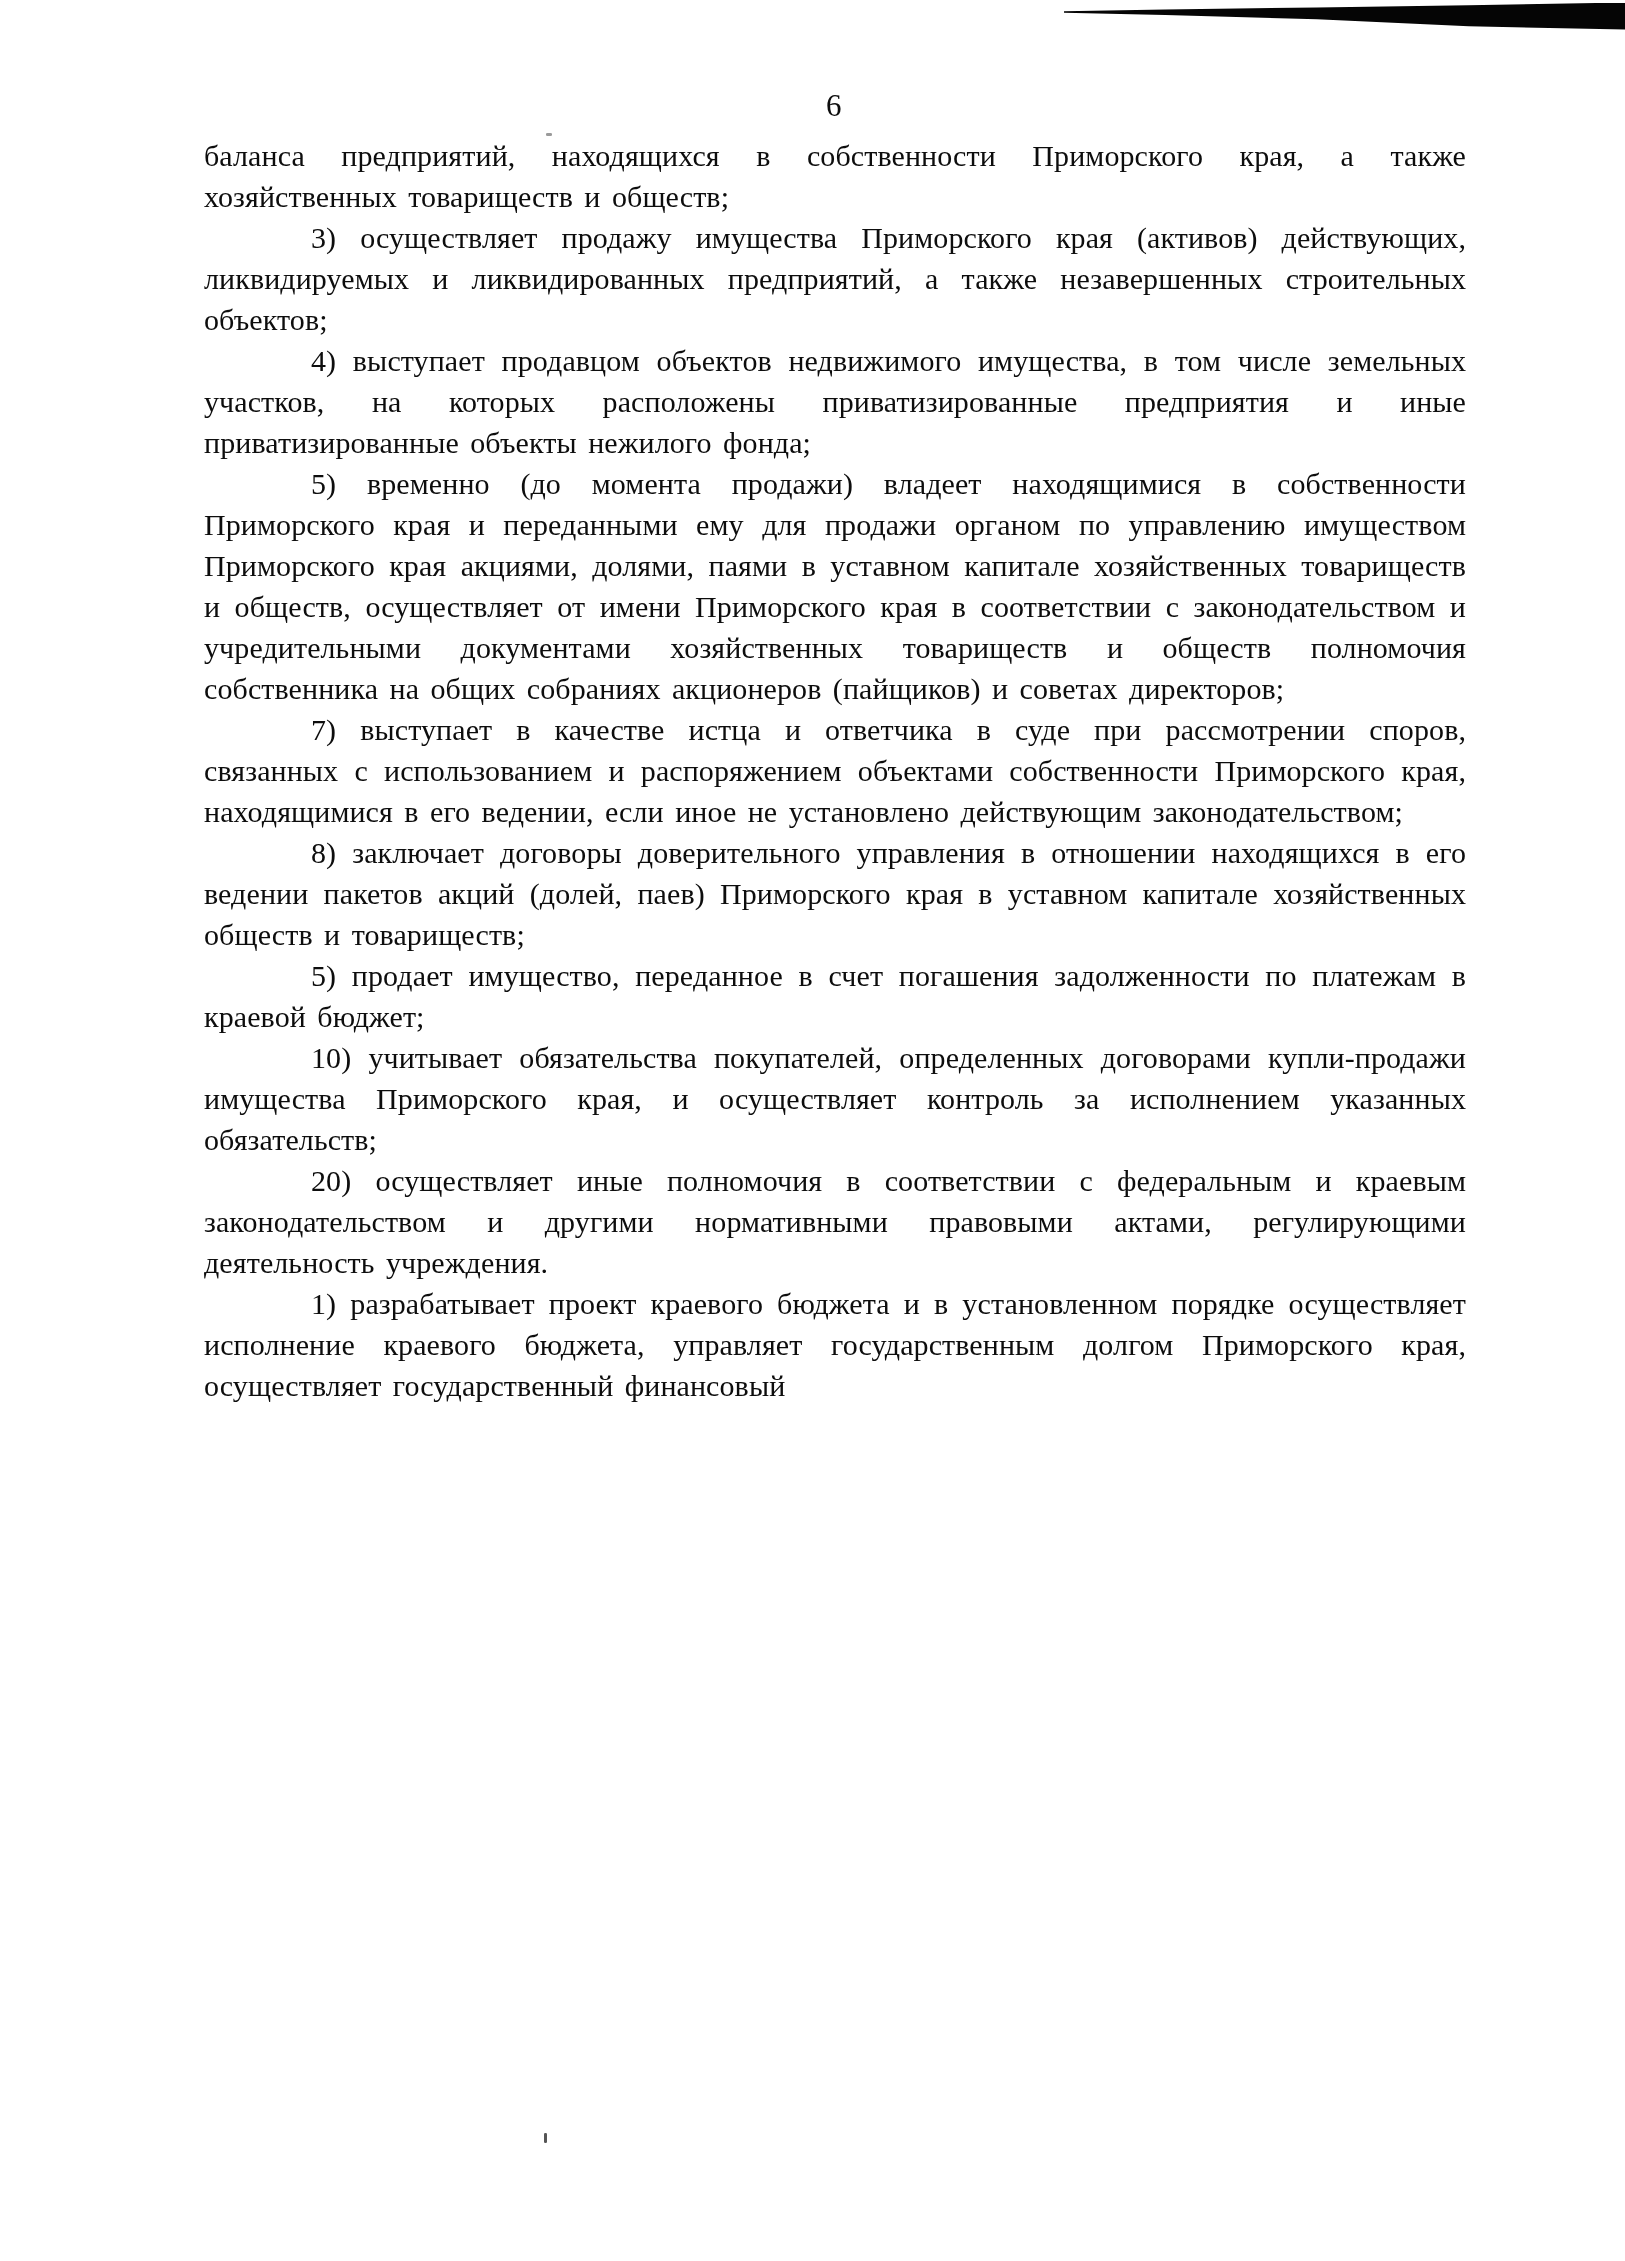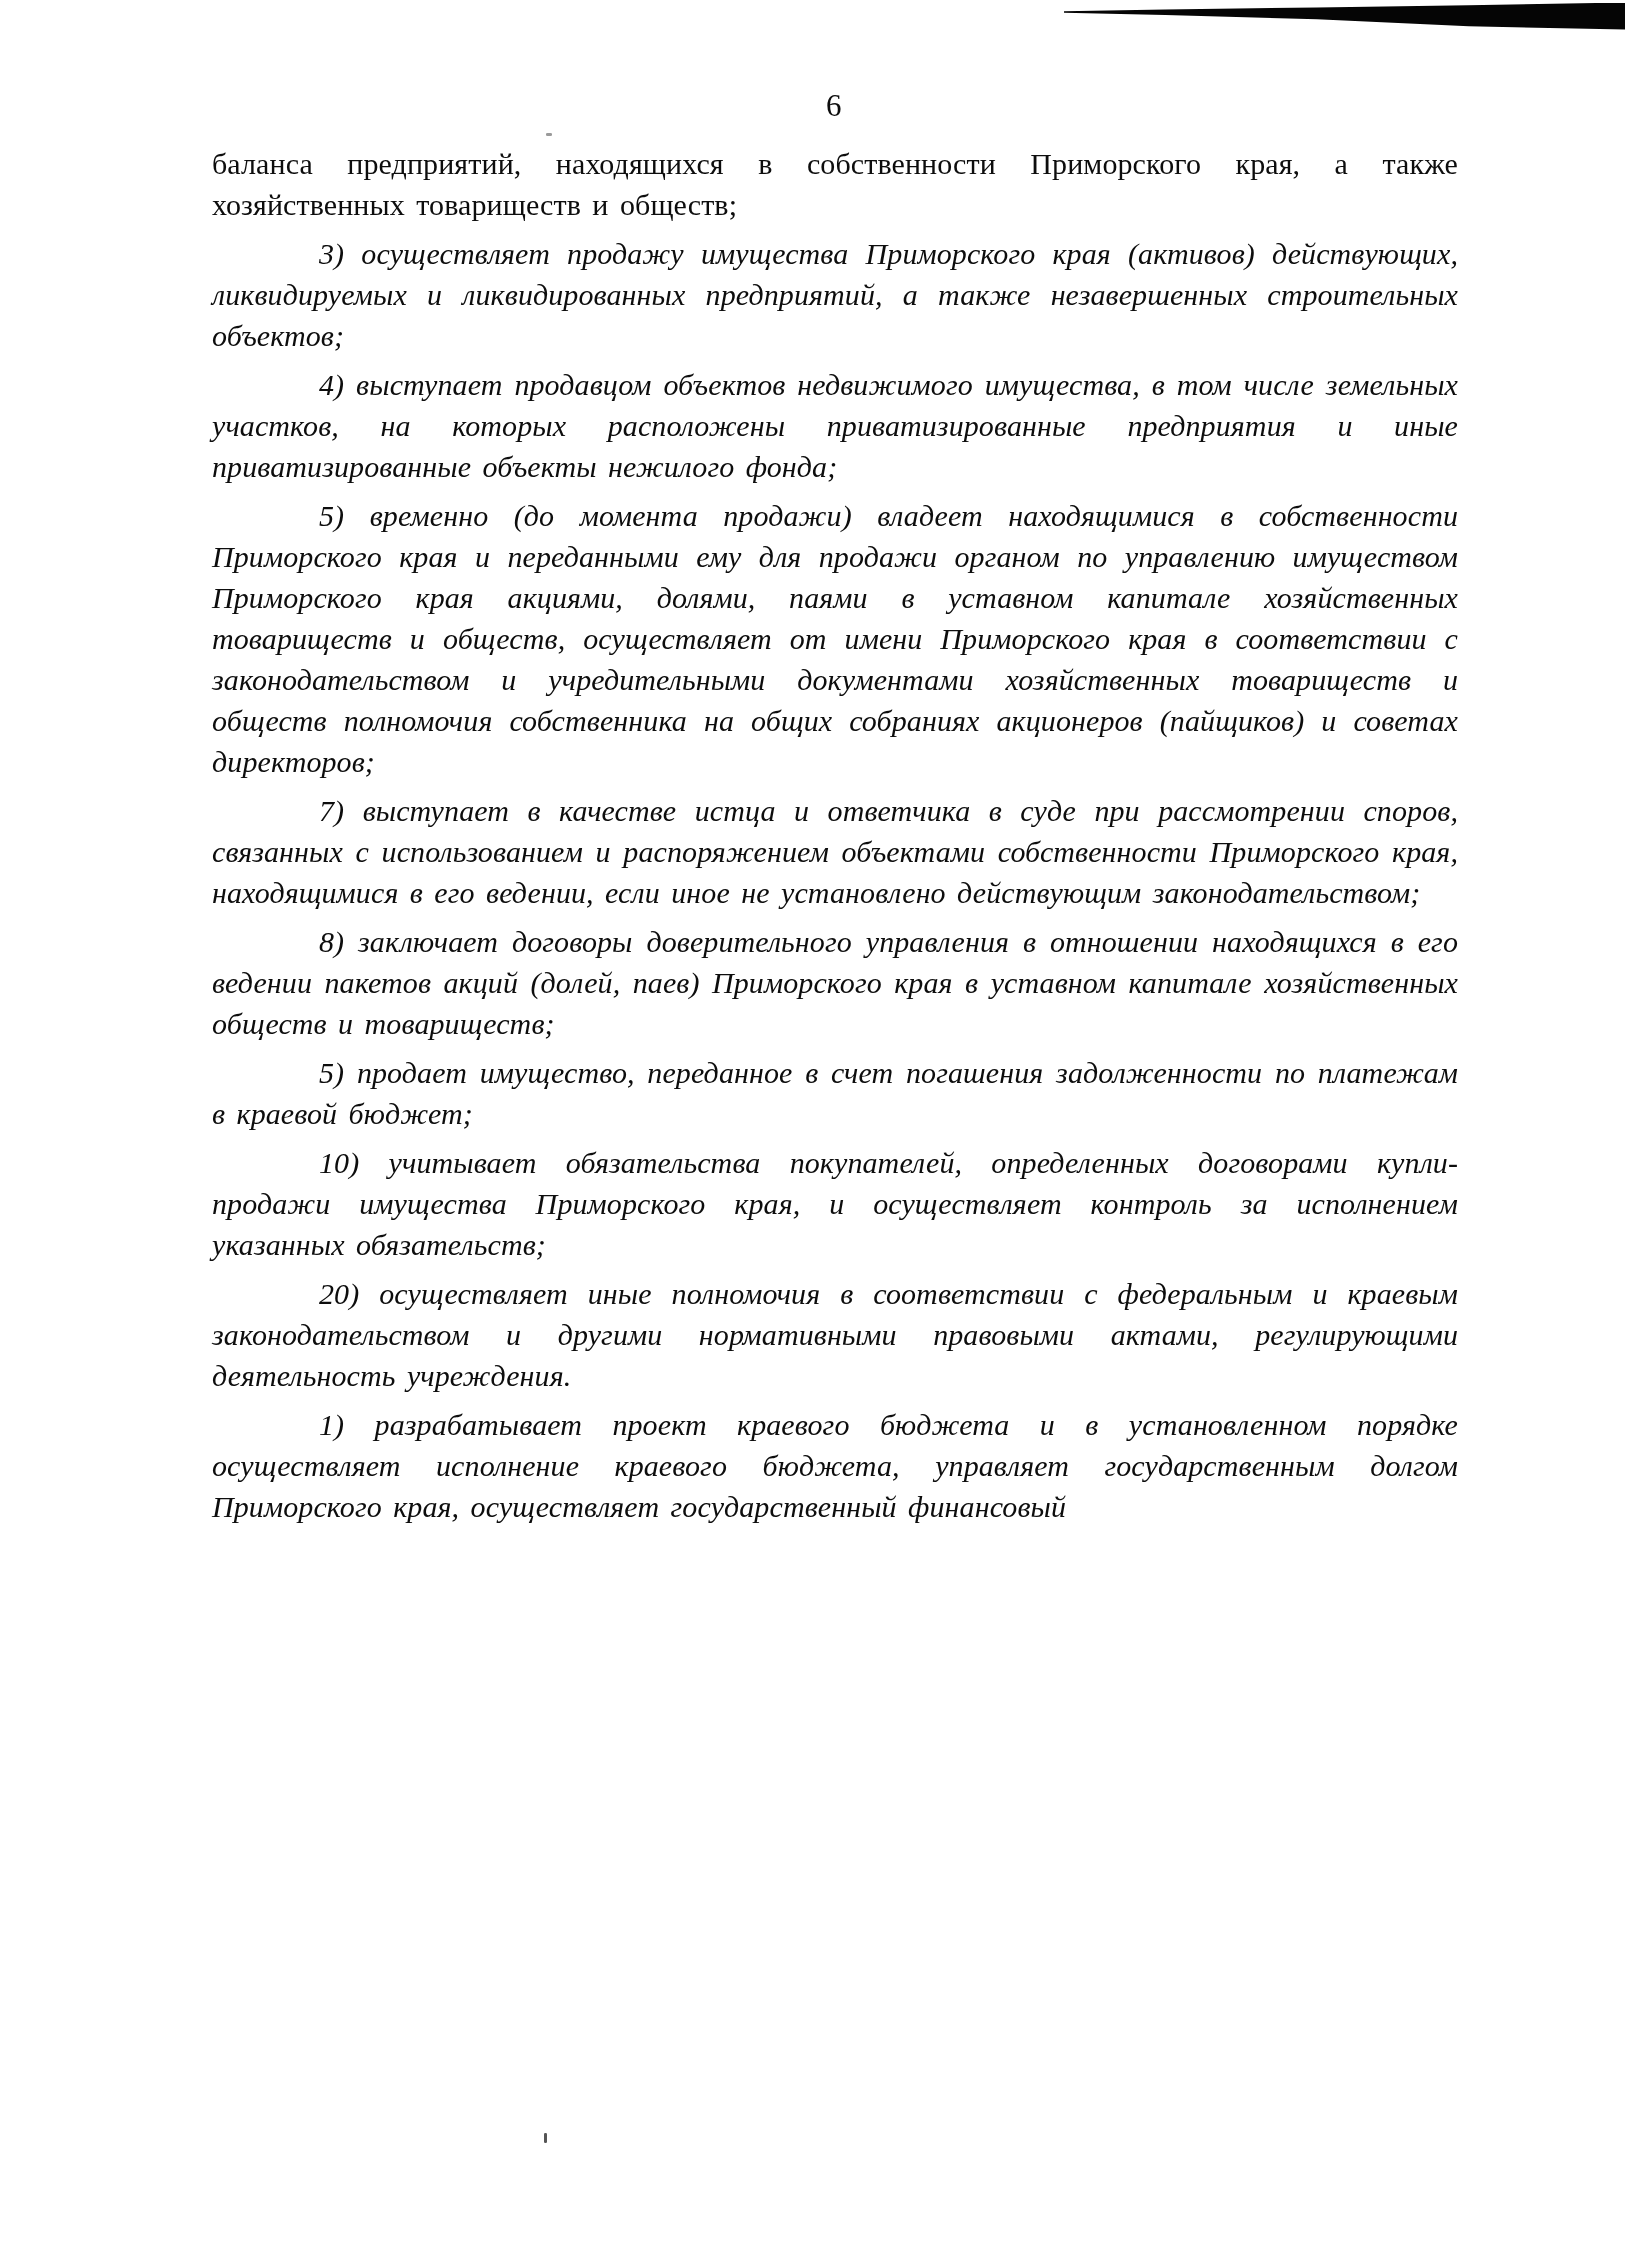--- a/index.html
+++ b/index.html
@@ -40,24 +40,24 @@
     top: 135px;
     left: 204px;
     width: 1262px;
     font-size: 30px;
     line-height: 41px;
     text-align: justify;
     letter-spacing: 0.1px;
     word-spacing: 3.8px;
   }
   .doc-body p {
-    margin: 8px;
+    margin: 0;
     padding: 0;
   }
-  .ind { text-indent: 107px; font-style: italic; }
+  .ind { text-indent: 107px; }
   .gap-before { margin-top: 65px !important; }
   
   .speck-1 {
     position: absolute;
     left: 546px;
     top: 133px;
     width: 6.4px;
     height: 2.6px;
     background: #9a9a9a;
     border-radius: 1.3px;

